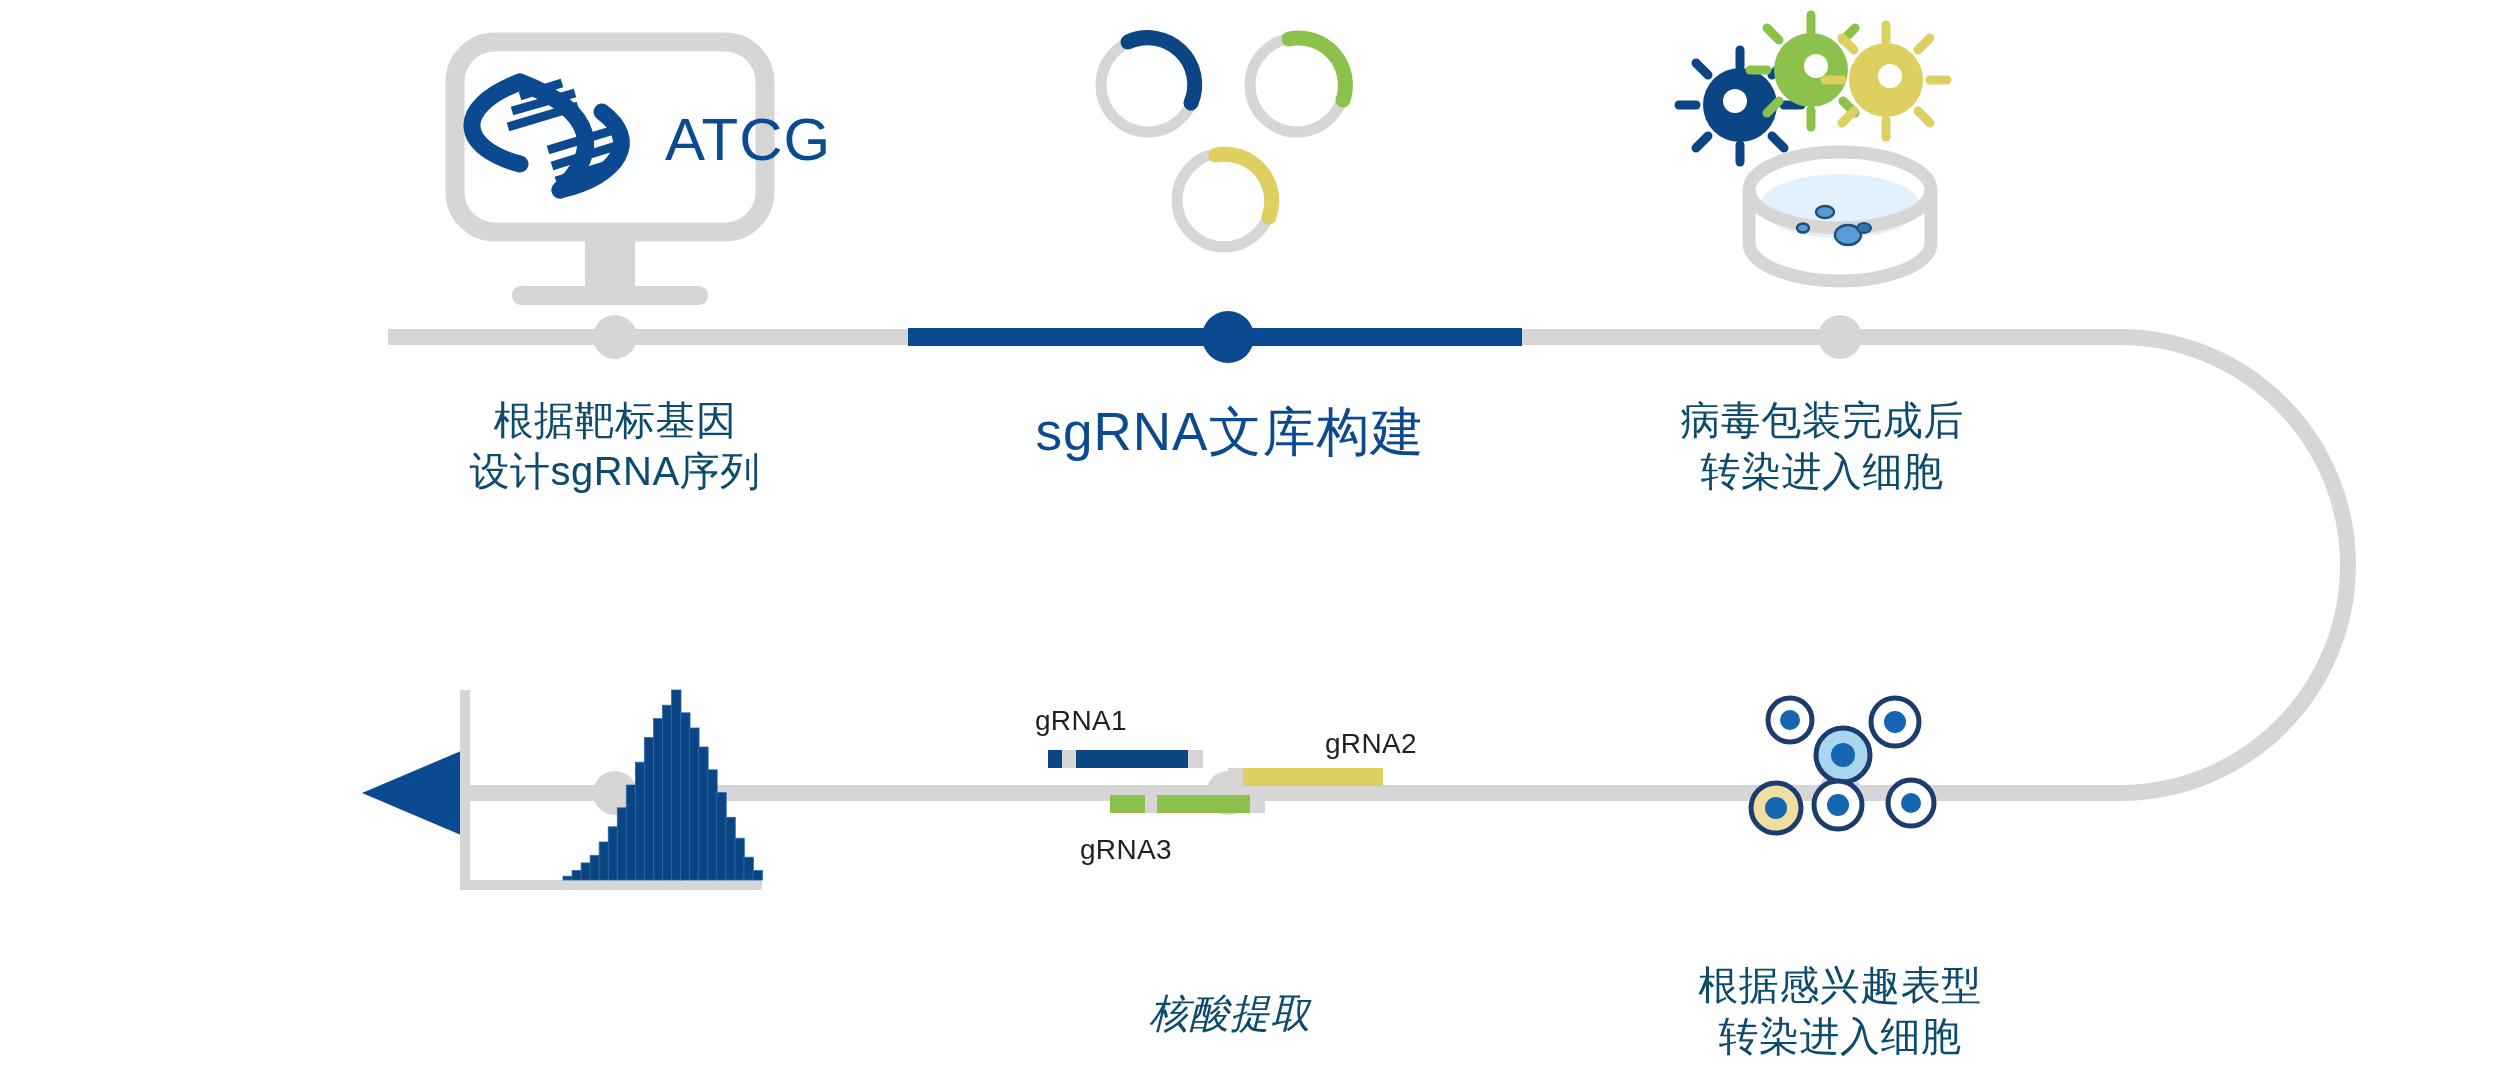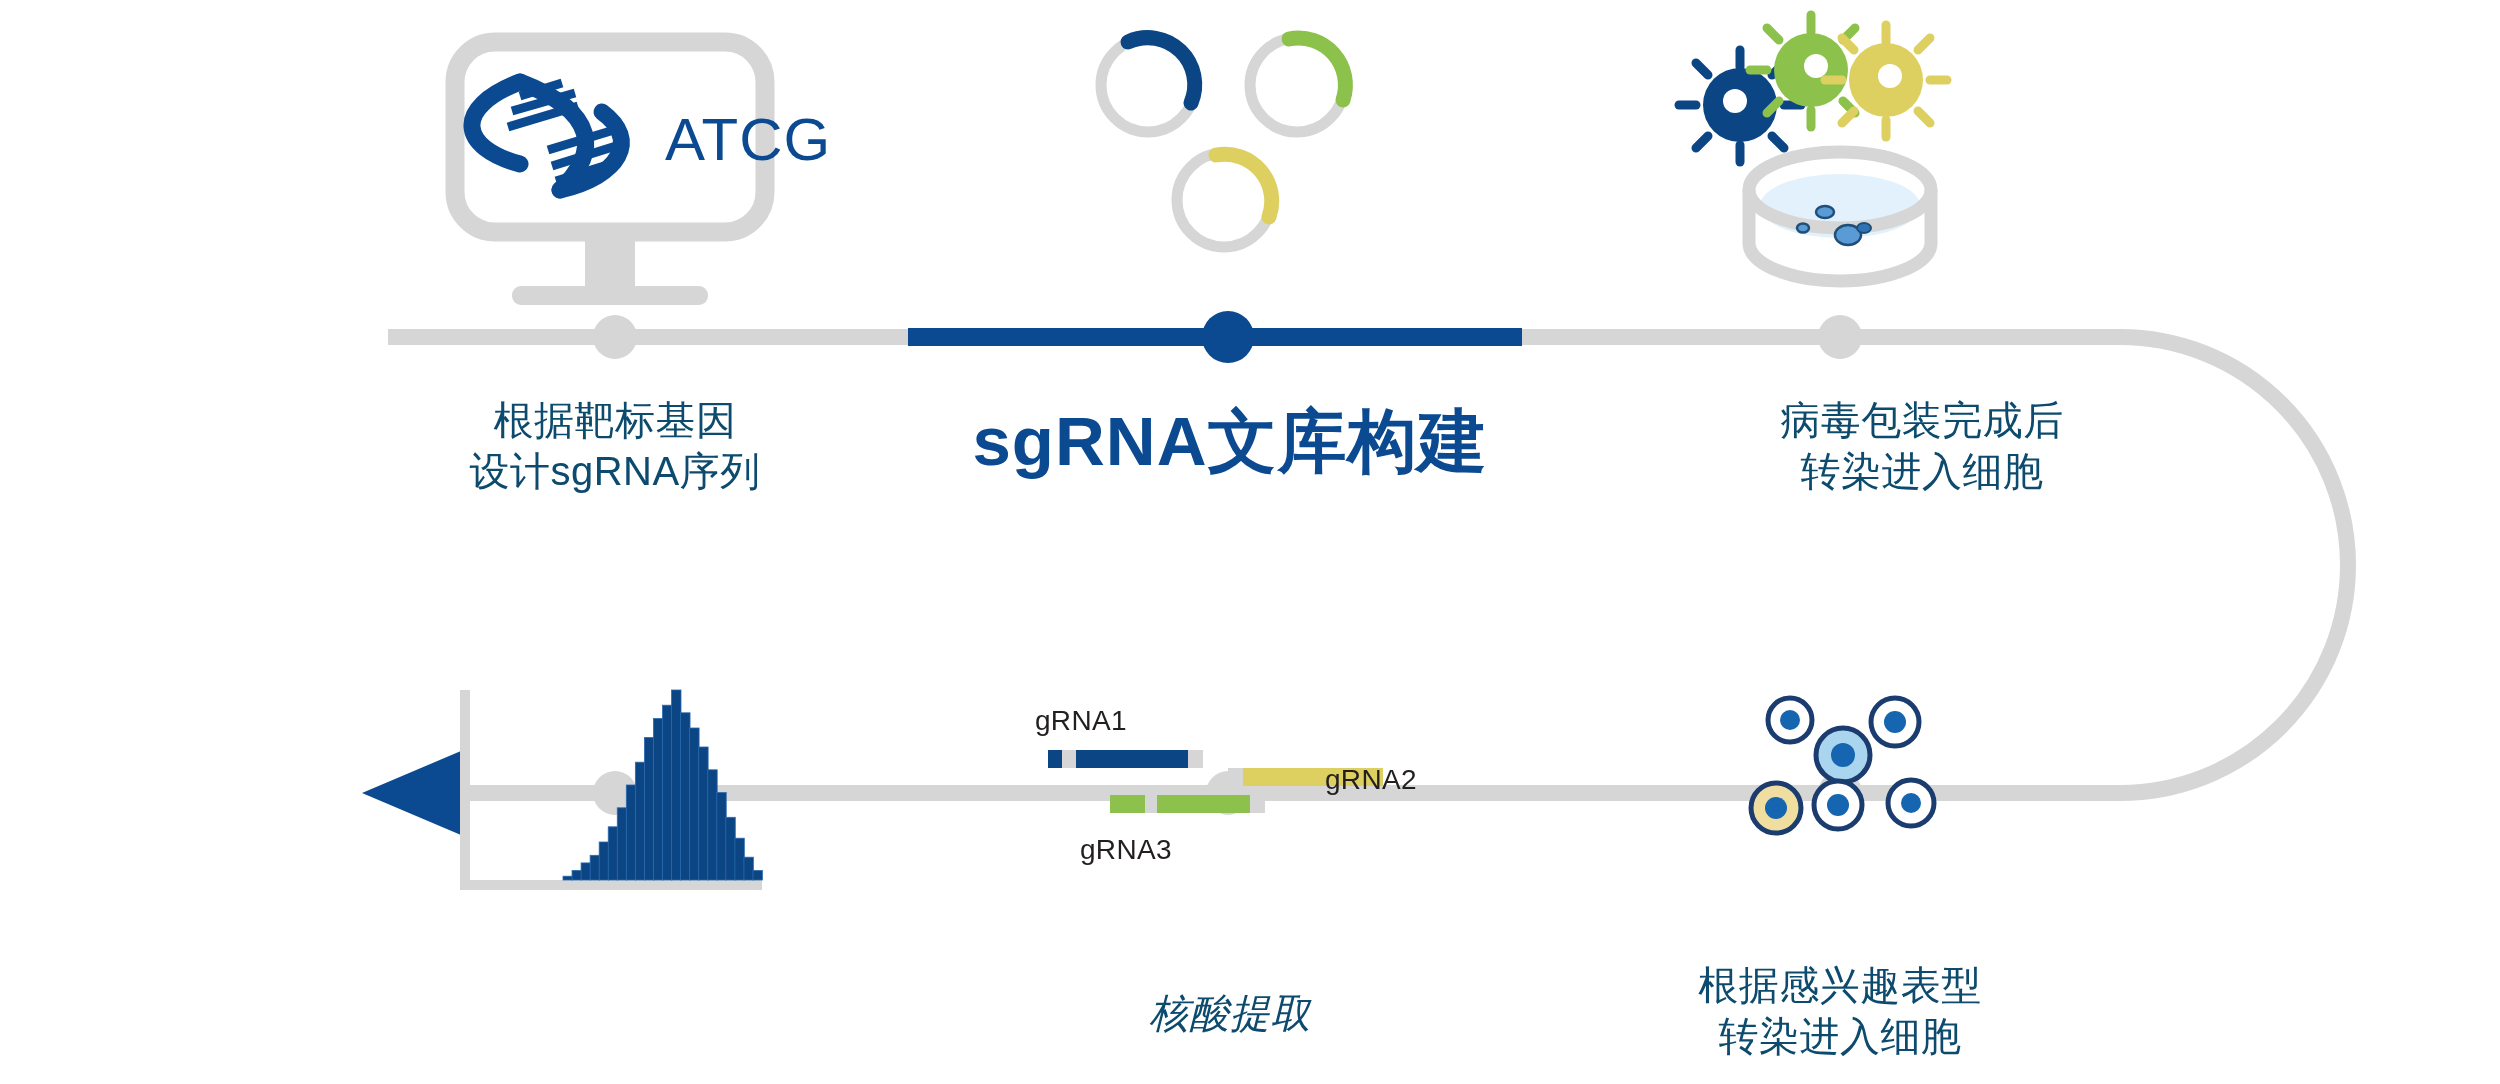--- a/index.html
+++ b/index.html
@@ -8,21 +8,21 @@
     font-family:"Liberation Sans","DejaVu Sans",sans-serif;
     overflow:hidden;position:relative;
   }
   #stage{position:absolute;left:0;top:0;width:2500px;height:912px;}
   #svgroot{position:absolute;left:0;top:0;width:2500px;height:1084px;}
   .lbl{
     position:absolute;text-align:center;color:#0c4a6e;
     font-size:40px;line-height:1.28;letter-spacing:0.5px;
     white-space:pre-line;font-weight:400;
   }
-  .lbl.active{color:#0b4a91;font-weight:700;font-size:69px;letter-spacing:1px;}
+  .lbl.active{color:#0b4a91;font-weight:400;font-size:53px;letter-spacing:1px;}
   .grna-tag{
     position:absolute;color:#231f20;font-size:28px;
     letter-spacing:0.3px;white-space:nowrap;
   }
 </style>
 </head>
 <body>
 
 <div id="stage">
 
@@ -229,29 +229,29 @@
         <circle cx="1838" cy="805" r="11" fill="#1565b0"></circle>
       </g>
       <g>
         <circle cx="1911" cy="803" r="23" fill="#ffffff" stroke="#1b3c6e" stroke-width="5"></circle>
         <circle cx="1911" cy="803" r="10" fill="#1565b0"></circle>
       </g>
     </g>
   </svg>
 
   <div class="grna-tag" style="left:1035px;top:705px;">gRNA1</div>
-  <div class="grna-tag" style="left:1325px;top:764px;">gRNA2</div>
+  <div class="grna-tag" style="left:1325px;top:728px;">gRNA2</div>
   <div class="grna-tag" style="left:1080px;top:818px;margin-top:16px;">gRNA3</div>
 
   <div class="lbl" style="left:385px;top:395px;width:460px;">根据靶标基因
 设计sgRNA序列</div>
 
   <div class="lbl active" style="left:940px;top:398px;width:580px;">sgRNA文库构建</div>
 
-  <div class="lbl" style="left:1692px;top:395px;width:460px;">病毒包装完成后
+  <div class="lbl" style="left:1592px;top:395px;width:460px;">病毒包装完成后
 转染进入细胞</div>
 
 
   <div class="lbl" style="left:1000px;top:988px;width:460px;font-style:italic;">核酸提取</div>
 
   <div class="lbl" style="left:1610px;top:960px;width:460px;">根据感兴趣表型
 转染进入细胞</div>
 
 </div>
 

